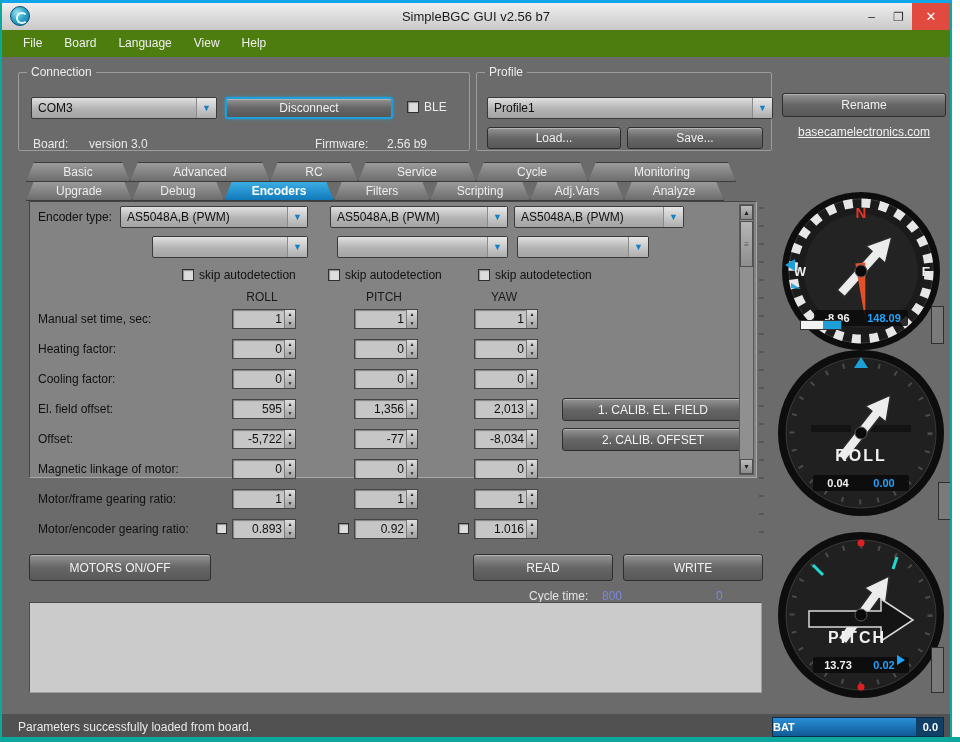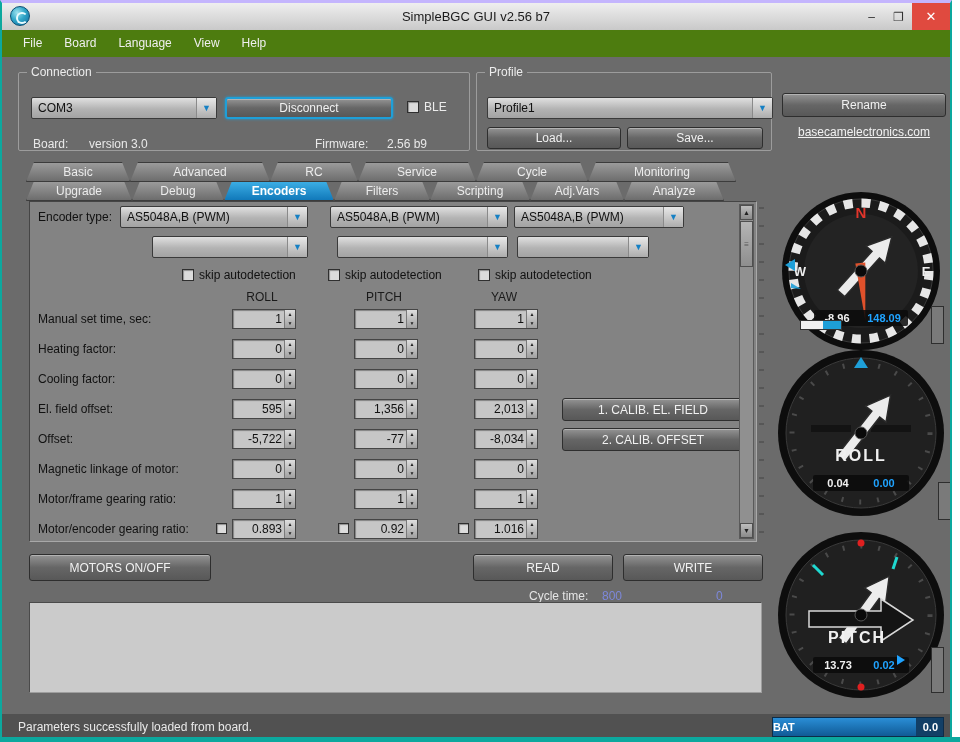--- a/index.html
+++ b/index.html
@@ -1,19 +1,19 @@
 <!DOCTYPE html>
 <html><head>
 <meta charset="utf-8">
 <style>
   * { margin:0; padding:0; box-sizing:border-box; font-family:"Liberation Sans", sans-serif; }
   html,body { width:960px; height:742px; background:#ffffff; overflow:hidden; }
   .stage { position:relative; width:960px; height:742px; background:#ffffff; }
   .window { position:absolute; left:0; top:0; width:952px; height:737px; background:#6b6b6b;
-            border-left:2px solid #0ca89e; border-right:2px solid #0ca89e; border-top:3px solid #c4b5fd; overflow:hidden; }
+            border-left:2px solid #0ca89e; border-right:2px solid #0ca89e; border-top:3px solid #0ea5e9; overflow:hidden; }
   .teal-bottom { position:absolute; left:0; top:737px; width:960px; height:5px; background:#0ca89e; }
 
   
   .titlebar { position:absolute; left:0; top:0; width:100%; height:27px;
               background:linear-gradient(#efefef,#c9c9c9); display:flex; align-items:center; }
   .app-icon { position:absolute; left:8px; top:3px; width:20px; height:20px; border-radius:50%;
               background:radial-gradient(circle at 35% 32%, #9fe2ee 0%, #2fa6c8 45%, #116a9e 100%);
               border:1px solid #0b4f74; }
   .app-icon::after{ content:""; position:absolute; left:5px; top:5px; width:8px; height:8px; border-radius:50%;
               border:2px solid #eafcff; border-right-color:transparent; }
@@ -53,21 +53,21 @@
   .link { position:absolute; font-size:12px; color:#f2f2f2; text-decoration:underline; text-align:center; }
 
   
   .tabs-row { position:absolute; display:flex; }
   .tab { height:20px; display:flex; align-items:center; justify-content:center; color:#ececec; font-size:12px;
          background:linear-gradient(#9b9b9b,#6d6d6d); border:1px solid #3c3c3c;
          clip-path:polygon(8px 0, calc(100% - 8px) 0, 100% 100%, 0 100%); }
   .tab.selected { background:linear-gradient(#3bade4,#1179ba); color:#fff; font-weight:bold; }
 
   
-  .panel { position:absolute; left:27px; top:198px; width:728px; height:341px; background:#838383;
+  .panel { position:absolute; left:27px; top:198px; width:728px; height:277px; background:#838383;
            border:1px solid; border-color:#454545 #a8a8a8 #a8a8a8 #454545; }
   .plabel { position:absolute; font-size:12px; color:#111; }
   .colhead { position:absolute; width:64px; text-align:center; font-size:12px; color:#1a1a1a; }
   .spin { position:absolute; width:64px; height:20px; background:#c6c6c6; border:1px solid #454545;
           box-shadow:inset 1px 1px 1px rgba(0,0,0,.35); display:flex; }
   .sv { flex:1; text-align:right; font-size:12px; color:#111; padding:2px 2px 0 2px; white-space:nowrap; overflow:hidden; }
   .sa { width:11px; display:flex; flex-direction:column; border-left:1px solid #7a7a7a;
         background:linear-gradient(#dedede,#a0a0a0); }
   .sa i { font-style:normal; font-size:5px; line-height:9px; text-align:center; color:#222; }
   .minicheck { position:absolute; width:11px; height:11px; background:#dcdcdc; border:1px solid #2f2f2f;

